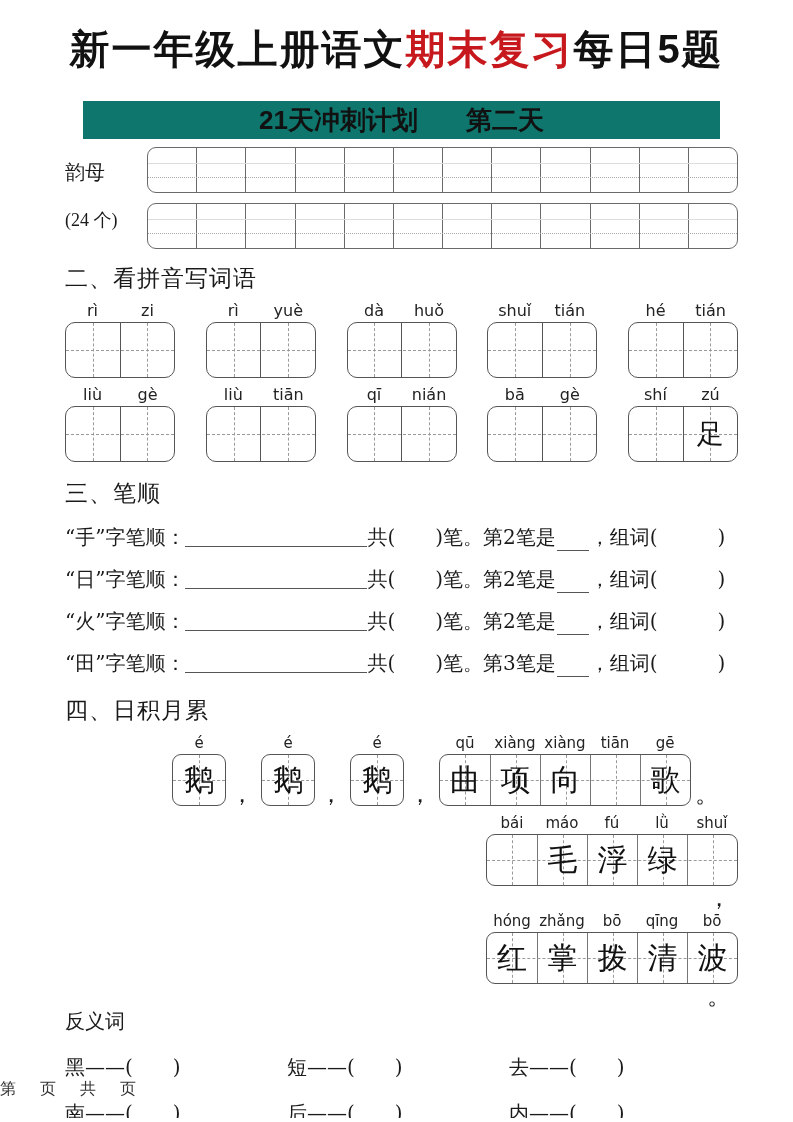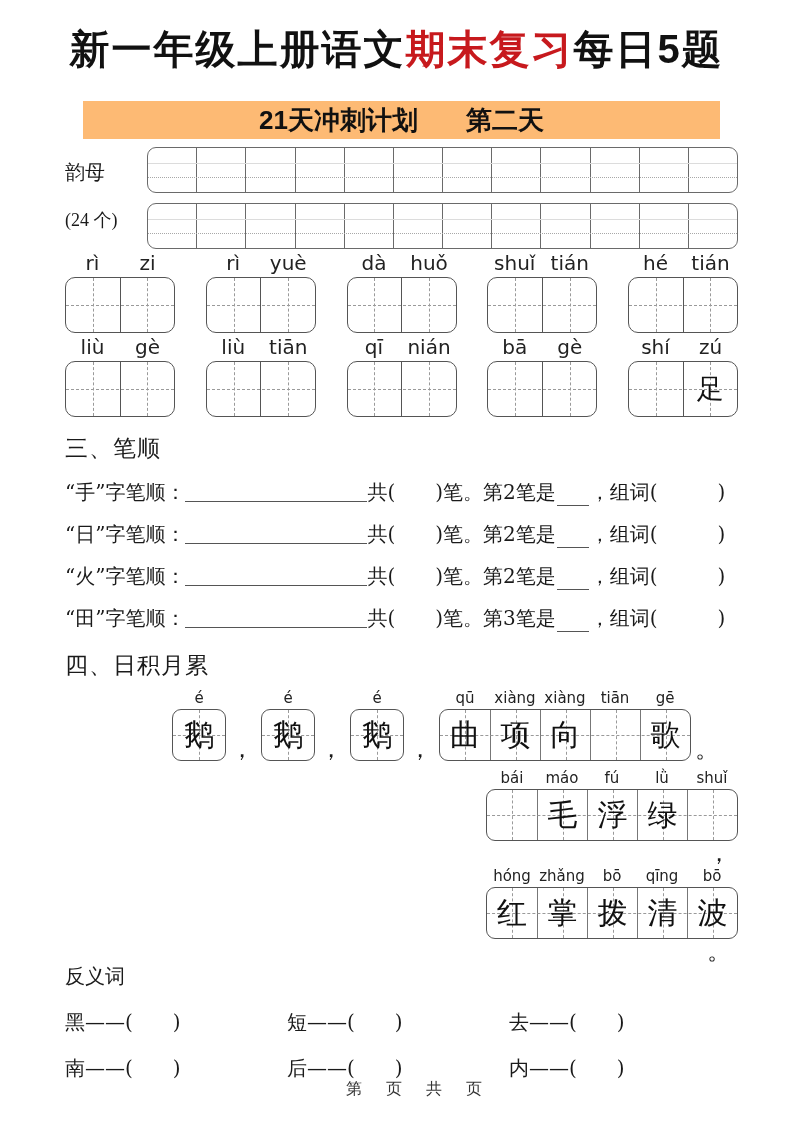--- a/index.html
+++ b/index.html
@@ -38,21 +38,21 @@
   .pgrid-cell { flex: 1; border-right: 1.3px solid #6a6a6a; }
   .pgrid-cell:nth-child(12) { border-right: none; }
   .pgrid-guide { position: absolute; left: 0; right: 0; height: 0; }
   .g1 { top: 34%; border-top: 1px solid #dcdcdc; }
   .g2 { top: 66%; border-top: 1px dotted #a8a8a8; }
   
   .s2-row { display: flex; justify-content: space-between; margin-top: 5px; }
   .word-wrap { display: flex; flex-direction: column; align-items: center; }
   .py-row {
     display: flex; width: 110px; height: 21px; align-items: flex-end;
-    font-family: "DejaVu Sans", sans-serif; font-size: 20px; color: #222;
+    font-family: "DejaVu Sans", sans-serif; font-size: 16px; color: #222;
   }
   .py-syl { flex: 1; text-align: center; }
   .word-box {
     position: relative; width: 110px; height: 56px;
     border: 1.6px solid #555; border-radius: 10px;
     display: flex; overflow: hidden; margin-top: 2px;
   }
   .wb-cell { position: relative; flex: 1; }
   .wb-cell + .wb-cell { border-left: 1.3px solid #555; }
   .vdash { position: absolute; top: 0; bottom: 0; left: 50%; border-left: 1px dashed #9a9a9a; }
@@ -90,34 +90,34 @@
     font-size: 24px; margin: 0 7px 0 4px; align-self: flex-end; line-height: 1;
     font-family: "DejaVu Serif", serif;
   }
   
   .s5-sub { font-size: 20px; }
   .s5-row { display: flex; margin-top: 19px; font-size: 20px; white-space: pre; }
   .s5-item { width: 222px; }
   .s5-item:last-child { width: auto; }
   
   .footer {
-    position: absolute; bottom: 18px; left: 0; right: 0; text-align: center;
-    font-size: 16px; letter-spacing: 4px; color: #333; white-space: pre; padding-left: 39px;
+    position: absolute; bottom: 18px; left: 0; right: 0; 
+    font-size: 16px; letter-spacing: 4px; color: #333; white-space: pre;
   }
 </style>
 </head>
 <body>
 
 <div class="page">
 
   <div class="title" style="color: rgb(17, 17, 17);">
     <span>新一年级上册语文</span><span class="title-red" style="color: rgb(199, 25, 29);">期末复习</span><span>每日5题</span>
   </div>
 
-  <div class="banner" style="background: #fdba74;">
+  <div class="banner" style="background: #0f766e;">
     <span>21天冲刺计划</span>
     <span>第二天</span>
   </div>
 
   <div class="content">
 
     <div class="s1-block">
       <div class="s1-labels">
         <div class="s1-label1">韵母</div>
         <div class="s1-label2">(24 个)</div>
@@ -151,20 +151,21 @@
             <div class="pgrid-cell"></div>
             <div class="pgrid-cell"></div>
             <div class="pgrid-cell"></div>
             <div class="pgrid-cell"></div>
             <div class="pgrid-guide g1"></div>
             <div class="pgrid-guide g2"></div>
           </div>
         </div>
     </div>
 
+    <div class="sec-heading" style="margin-top:14px;">二、看拼音写词语</div>
     <div class="s2-row">
         <div class="word-wrap">
           <div class="py-row">
             <span class="py-syl">rì</span>
             <span class="py-syl">zi</span>
           </div>
           <div class="word-box">
             <div class="wb-cell">
               <div class="vdash"></div>
             </div>

